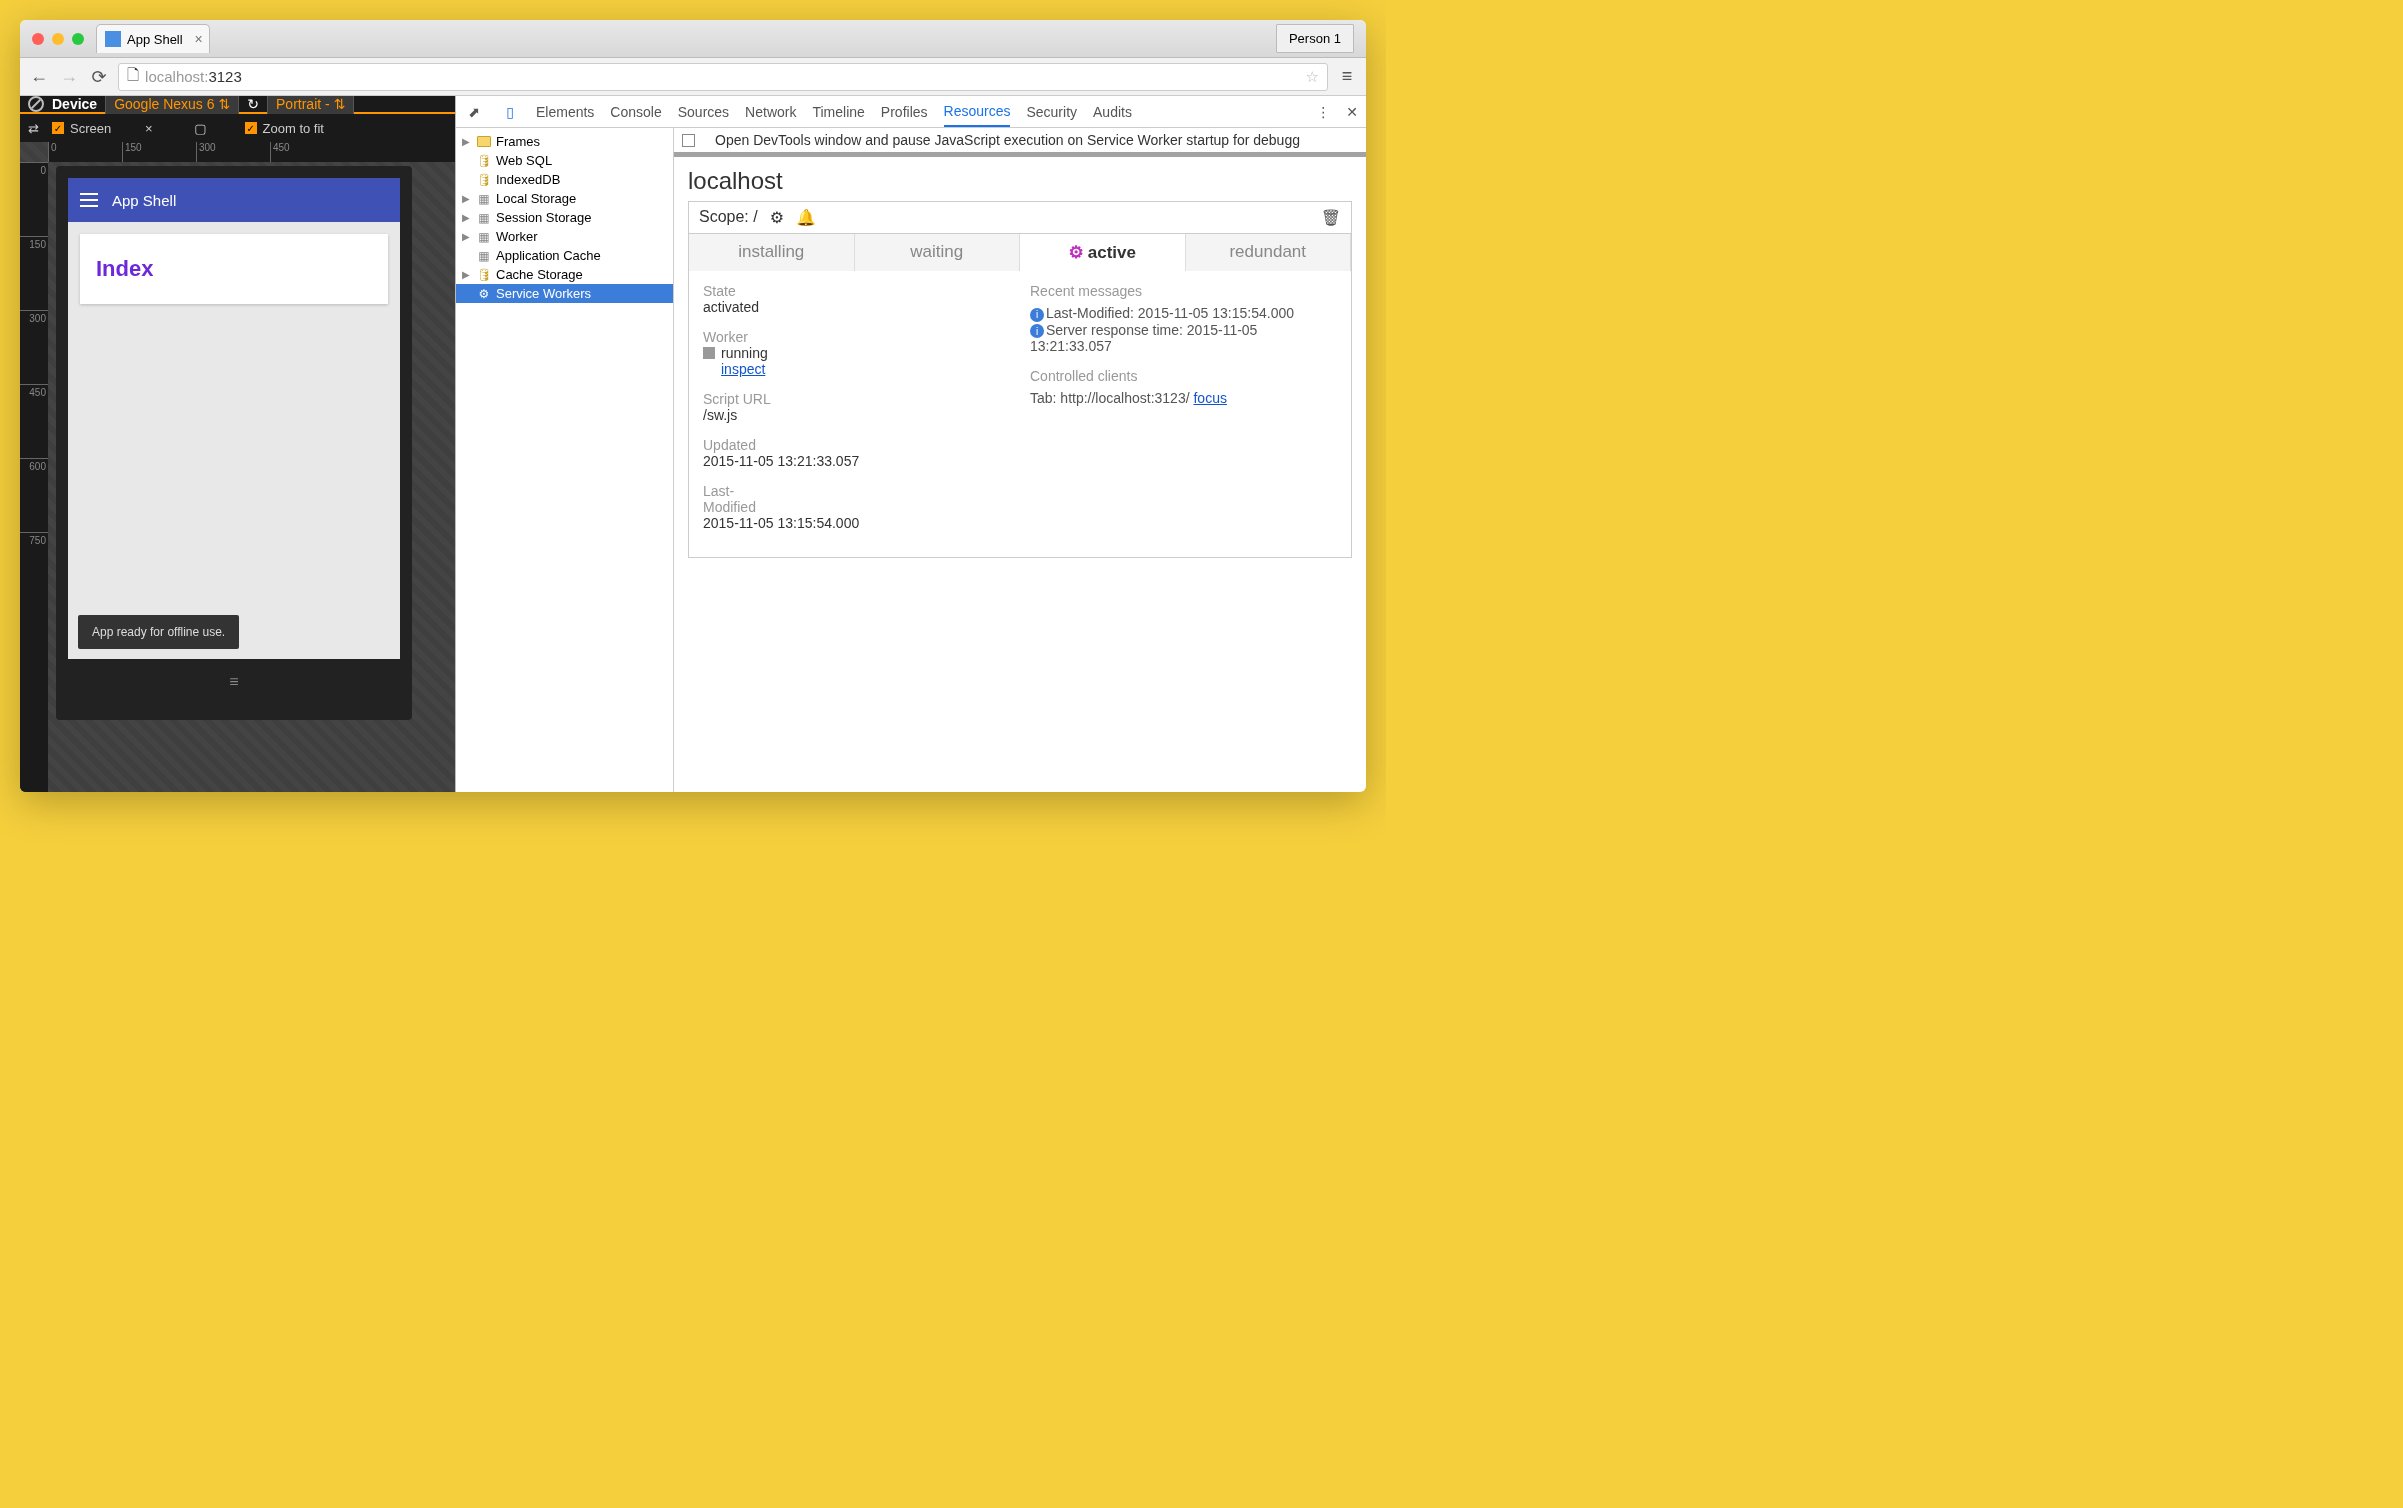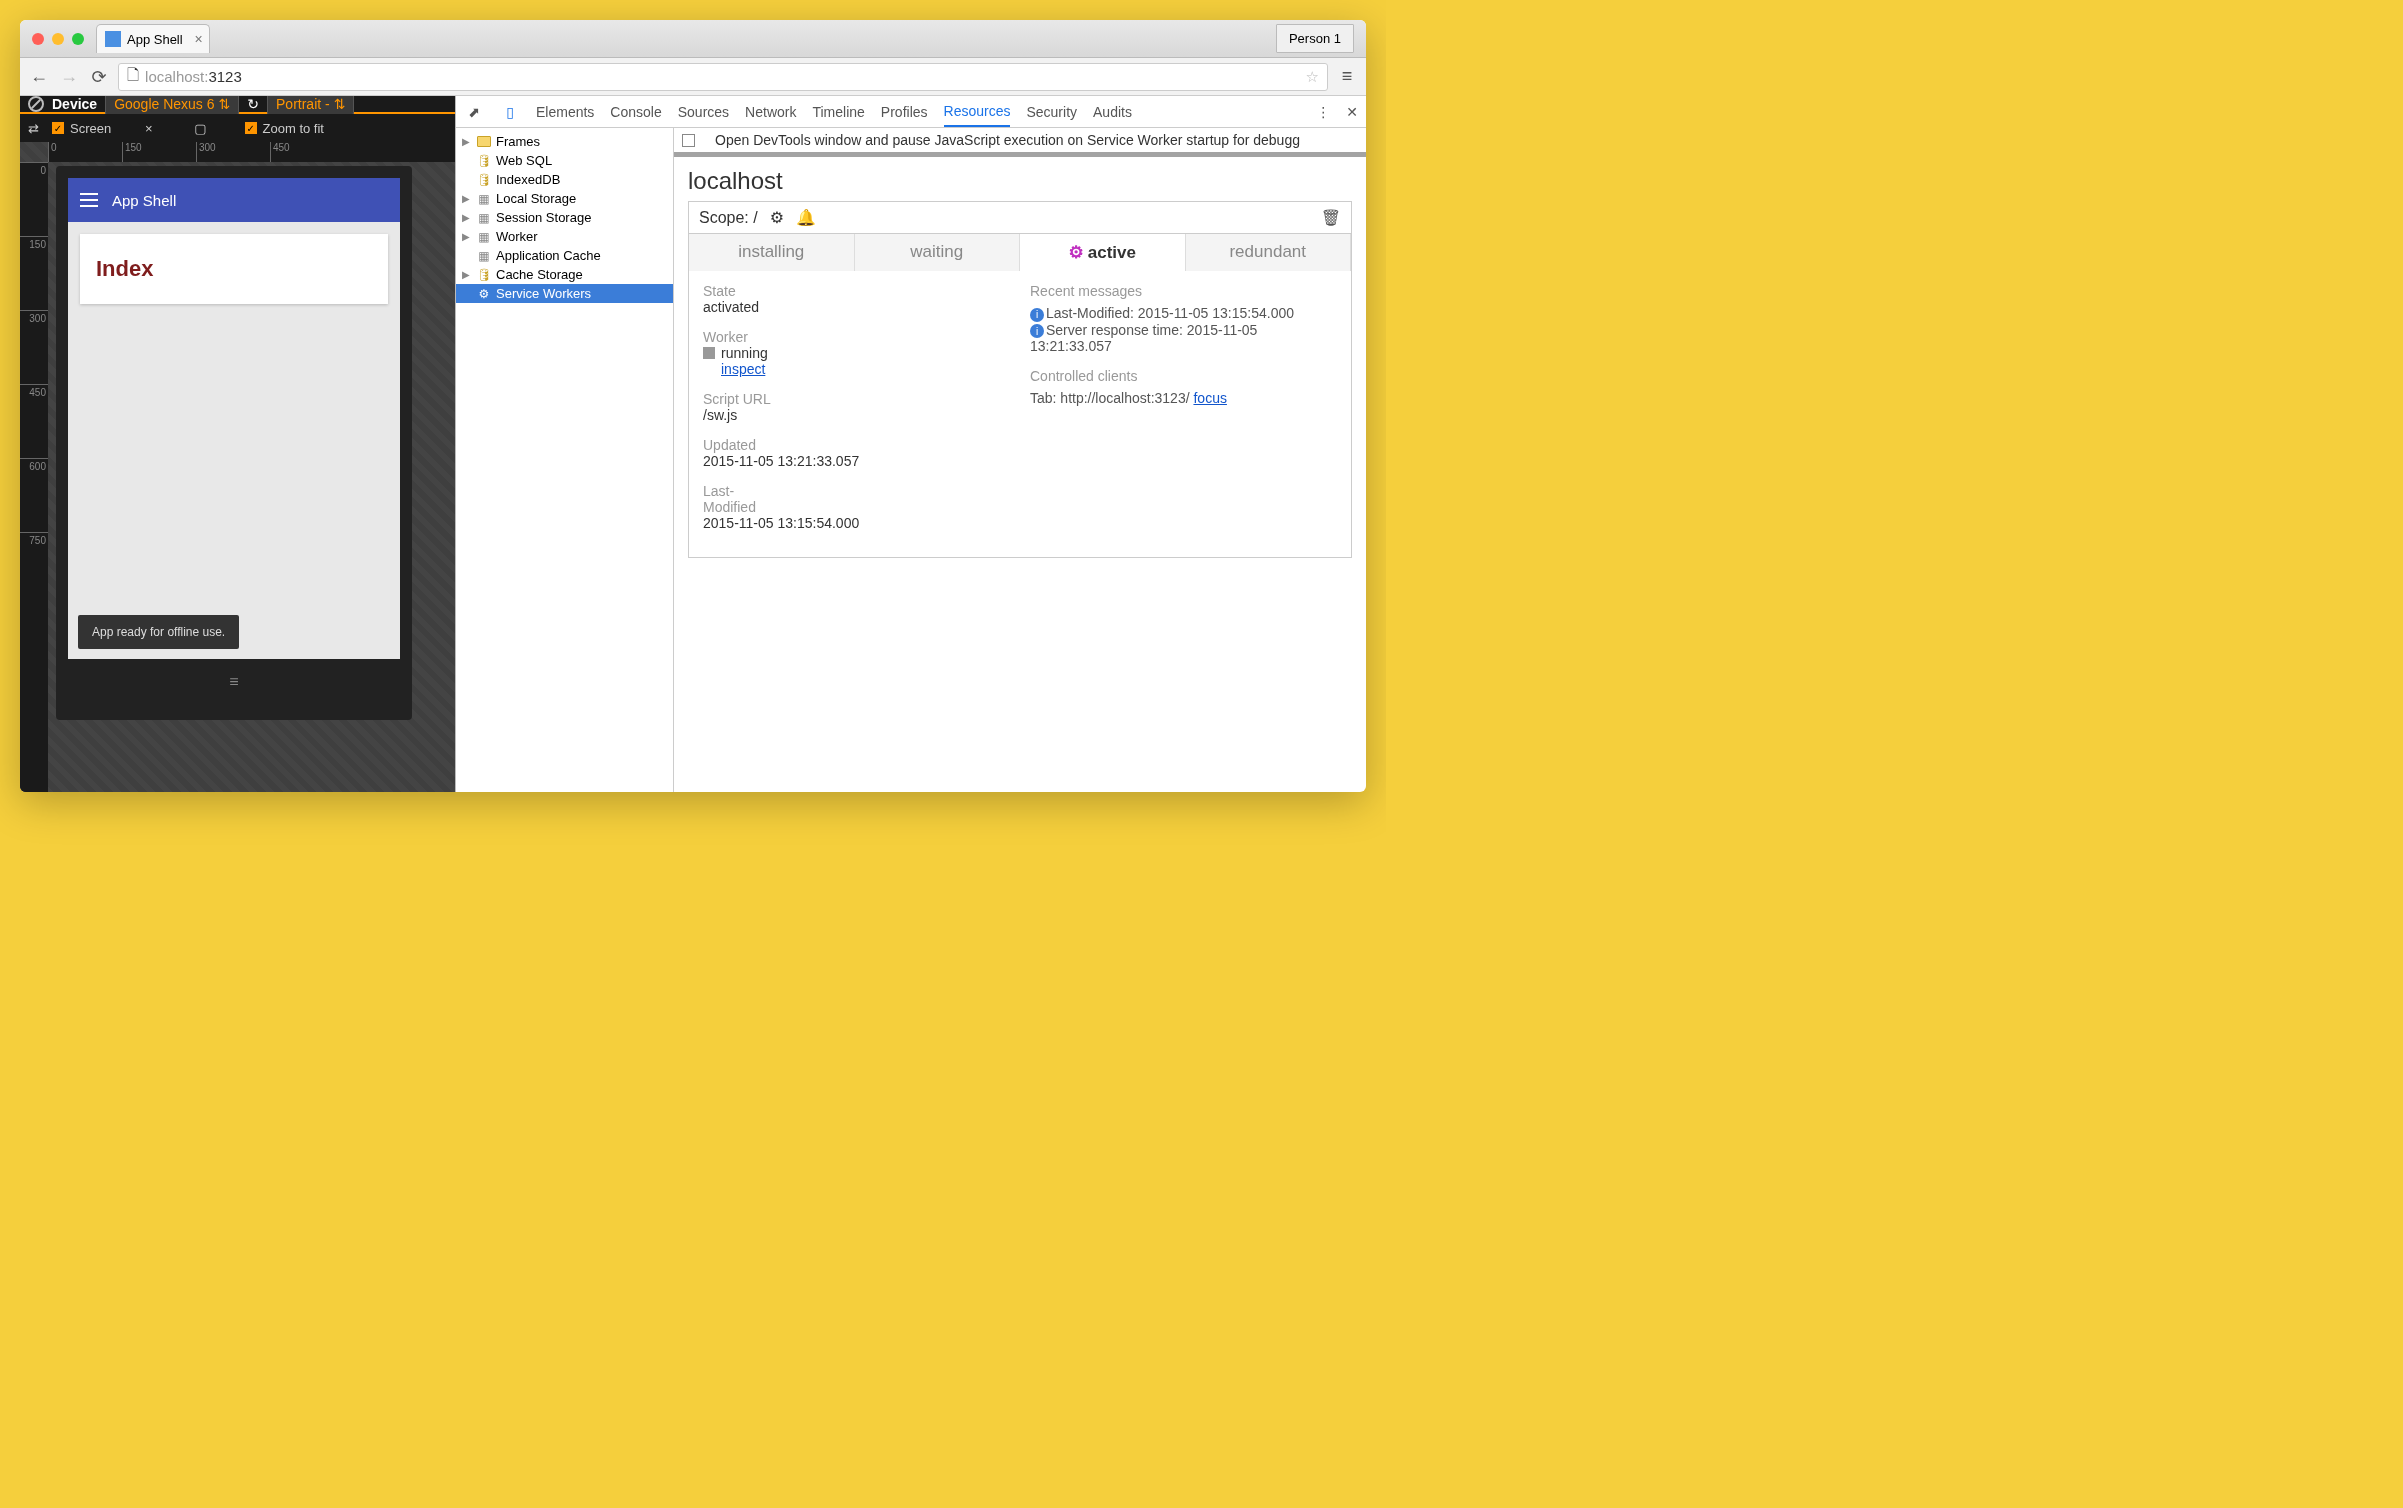--- a/index.html
+++ b/index.html
@@ -46,21 +46,21 @@
 .ruler-h { position:absolute; top:0; left:28px; right:0; height:20px; background:#1a1a1a; color:#888; font-size:10px; display:flex; }
 .ruler-h span { flex:0 0 74px; border-left:1px solid #666; padding-left:2px; }
 .ruler-v { position:absolute; top:20px; left:0; width:28px; bottom:0; background:#1a1a1a; color:#888; font-size:10px; }
 .ruler-v span { display:block; height:74px; border-top:1px solid #666; padding-top:2px; text-align:right; padding-right:2px; }
 .device-frame { position:absolute; top:24px; left:36px; width:356px; height:554px; background:#222; border-radius:4px; padding:12px; }
 .device-screen { background:#e8e8e8; width:100%; height:481px; position:relative; overflow:hidden; }
 .appbar { background:#3f51b5; color:#fff; height:44px; display:flex; align-items:center; padding:0 12px; gap:14px; font-size:15px; }
 .ham { width:18px; height:2px; background:#fff; position:relative; }
 .ham::before, .ham::after { content:''; position:absolute; width:18px; height:2px; background:#fff; left:0; }
 .ham::before { top:-6px; } .ham::after { top:6px; }
-.card { background:#fff; margin:12px; padding:22px 16px; font-size:22px; font-weight:bold; color:#7f1d1d; box-shadow:0 1px 3px rgba(0,0,0,.2); }
+.card { background:#fff; margin:12px; padding:22px 16px; font-size:22px; font-weight:bold; color:#6d28d9; box-shadow:0 1px 3px rgba(0,0,0,.2); }
 .toast { position:absolute; bottom:10px; left:10px; background:#333; color:#ddd; font-size:12px; padding:10px 14px; border-radius:2px; }
 .device-nav { height:30px; display:flex; align-items:center; justify-content:center; color:#888; font-size:16px; margin-top:8px; }
 
 
 .devtools { flex:1; display:flex; flex-direction:column; }
 .dt-tabs { height:32px; border-bottom:1px solid #ccc; display:flex; align-items:center; padding:0 8px; gap:16px; font-size:14px; color:#555; }
 .dt-tabs .active { color:#1a73e8; border-bottom:2px solid #1a73e8; padding-bottom:6px; margin-bottom:-7px; }
 .dt-tabs .ic { width:20px; text-align:center; }
 .dt-tabs .ic.blue { color:#1a73e8; }
 .dt-tabs .dots { margin-left:auto; }
@@ -76,21 +76,21 @@
 .db { color:#c9a227; }
 .grid-i { color:#888; }
 .gear-i { color:#fff; }
 
 
 .detail { flex:1; display:flex; flex-direction:column; overflow:hidden; }
 .infobar { padding:4px 8px; font-size:14px; color:#333; border-bottom:5px solid #a3a3a3; display:flex; align-items:center; gap:20px; white-space:nowrap; }
 .chkbox { width:13px; height:13px; border:1px solid #888; }
 .dhost { font-size:24px; padding:10px 14px 6px; color:#333; }
 .scopebox { margin:0 14px; border:1px solid #ccc; }
-.scopebar { display:flex; align-items:center; padding:6px 10px; gap:12px; font-size:16px; color:#333; border-bottom:1px solid #ccc; }
+.scopebar { display:flex; align-items:flex-start; padding:6px 10px; gap:12px; font-size:16px; color:#333; border-bottom:1px solid #ccc; }
 .scopebar .del { margin-left:auto; color:#555; }
 .swtabs { display:flex; background:#f4f4f4; font-size:17px; color:#888; }
 .swtab { flex:1; text-align:center; padding:8px 4px; border-right:1px solid #ddd; }
 .swtab.act { background:#fff; color:#333; font-weight:bold; display:flex; align-items:center; justify-content:center; gap:4px; }
 .swtab.act .g { color:#c030c0; }
 .swbody { display:flex; padding:12px 14px; font-size:14px; color:#555; gap:20px; }
 .swcol { flex:1; }
 .row { display:flex; margin-bottom:14px;flex-direction:column; }
 .row .k { width:71px; color:#999; }
 .row .v { color:#333; flex:1; }

